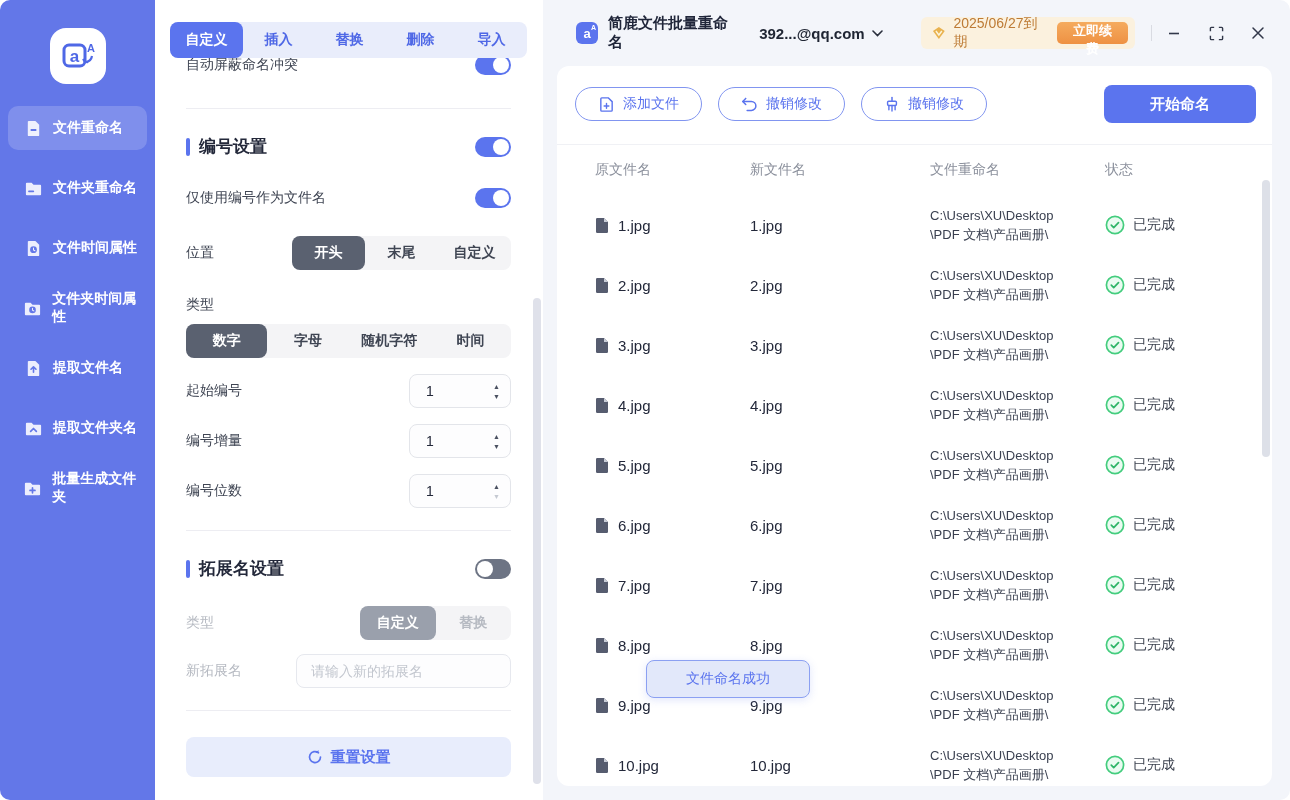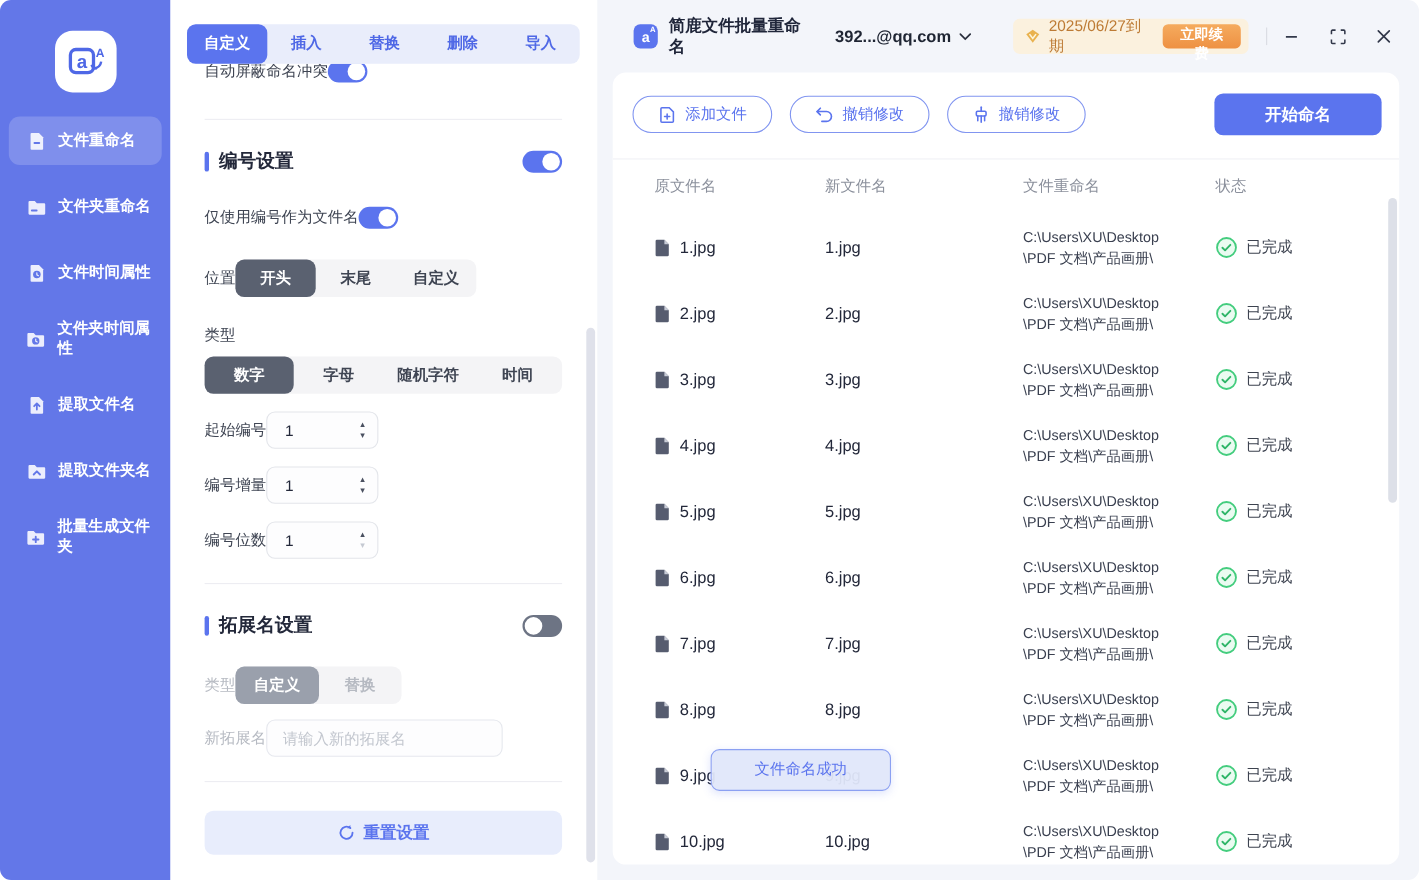--- a/index.html
+++ b/index.html
@@ -13,21 +13,21 @@
   .side-item { height:44px; margin:0 8px 16px; border-radius:10px; display:flex; align-items:center; padding-left:15px; gap:10px; color:#fff; font-size:14px; font-weight:700; cursor:pointer; }
   .side-item.active { background:rgba(255,255,255,.18); }
   .s-icon { width:20px; height:20px; display:flex; align-items:center; justify-content:center; }
 
   
   .mid { width:388px; background:#fff; flex:none; position:relative; }
   .tabbar { position:absolute; top:22px; left:15px; right:16px; height:36px; background:#e9edfb; border-radius:8px; display:flex; z-index:3; }
   .tab { flex:1; display:flex; align-items:center; justify-content:center; font-size:14px; color:#4f68e6; font-weight:700; cursor:pointer; }
   .tab.sel { flex:0 0 73px; background:#5b74ee; color:#fff; border-radius:8px; }
   .settings { position:absolute; top:58px; bottom:0; left:0; right:0; overflow:hidden; padding:0 32px 0 31px; }
-  .srow { display:flex; align-items:center; justify-content:flex-start; }
+  .srow { display:flex; align-items:center; justify-content:space-between; }
   .clipped { margin-top:-8px; height:30px; }
   .lbl { font-size:14px; color:#3f4553; }
   .lbl.dis { color:#b6bac2; }
   .divider { border-top:1px solid #ededf2; }
   .d1 { margin-top:28px; } .d2 { margin-top:22px; } .d3 { margin-top:22px; }
   .sect { margin-top:26px; display:flex; align-items:center; }
   .accent { width:4px; height:18px; background:#5b74ee; border-radius:2px; margin-right:9px; }
   .sect-title { font-size:17px; font-weight:800; color:#23283a; flex:1; }
   .toggle { width:36px; height:20px; border-radius:10px; background:#5b74ee; position:relative; flex:none; cursor:pointer; }
   .toggle::after { content:""; position:absolute; top:2px; right:2px; width:16px; height:16px; border-radius:50%; background:#fff; }
@@ -74,21 +74,21 @@
   .btn-outline { height:34px; border:1px solid #8195f0; border-radius:17px; background:#fff; color:#5b74ee; font-size:14px; display:flex; align-items:center; gap:8px; padding:0 22px; margin-right:16px; cursor:pointer; font-family:inherit; }
   .btn-primary { margin-left:auto; width:152px; height:38px; background:#5b74ee; border:none; border-radius:8px; color:#fff; font-size:15px; font-weight:700; cursor:pointer; font-family:inherit; }
   .head-sep { border-top:1px solid #f0f1f5; margin-top:21px; }
   .trow { display:grid; grid-template-columns:155px 180px 175px 1fr; padding-left:38px; align-items:center; }
   .thead { height:50px; color:#8b909c; font-size:14px; }
   .tbody .trow { height:60px; }
   .fname { display:flex; align-items:center; gap:9px; font-size:15px; color:#23283a; }
   .newname { font-size:15px; color:#23283a; }
   .path { font-size:13px; color:#3a4050; line-height:19px; }
   .status { display:flex; align-items:center; gap:8px; font-size:14px; color:#3d4350; }
-  .toast { position:absolute; left:89px; top:615px; width:164px; height:38px; background:rgba(224,231,250,.95); border:1px solid #8ba0f2; border-radius:8px; display:flex; align-items:center; justify-content:center; color:#5b74ee; font-size:14px; box-shadow:0 2px 8px rgba(91,116,238,.18); z-index:6; }
+  .toast { position:absolute; left:89px; top:594px; width:164px; height:38px; background:rgba(224,231,250,.95); border:1px solid #8ba0f2; border-radius:8px; display:flex; align-items:center; justify-content:center; color:#5b74ee; font-size:14px; box-shadow:0 2px 8px rgba(91,116,238,.18); z-index:6; }
   .right-scroll { position:absolute; right:20px; top:180px; width:8px; height:277px; background:#dde0e8; border-radius:4px; z-index:5; }
 </style>
 </head>
 <body>
 
 <div class="app">
 
   <div class="sidebar">
     <div class="logo">
       <svg width="40" height="40" viewBox="0 0 40 40">

